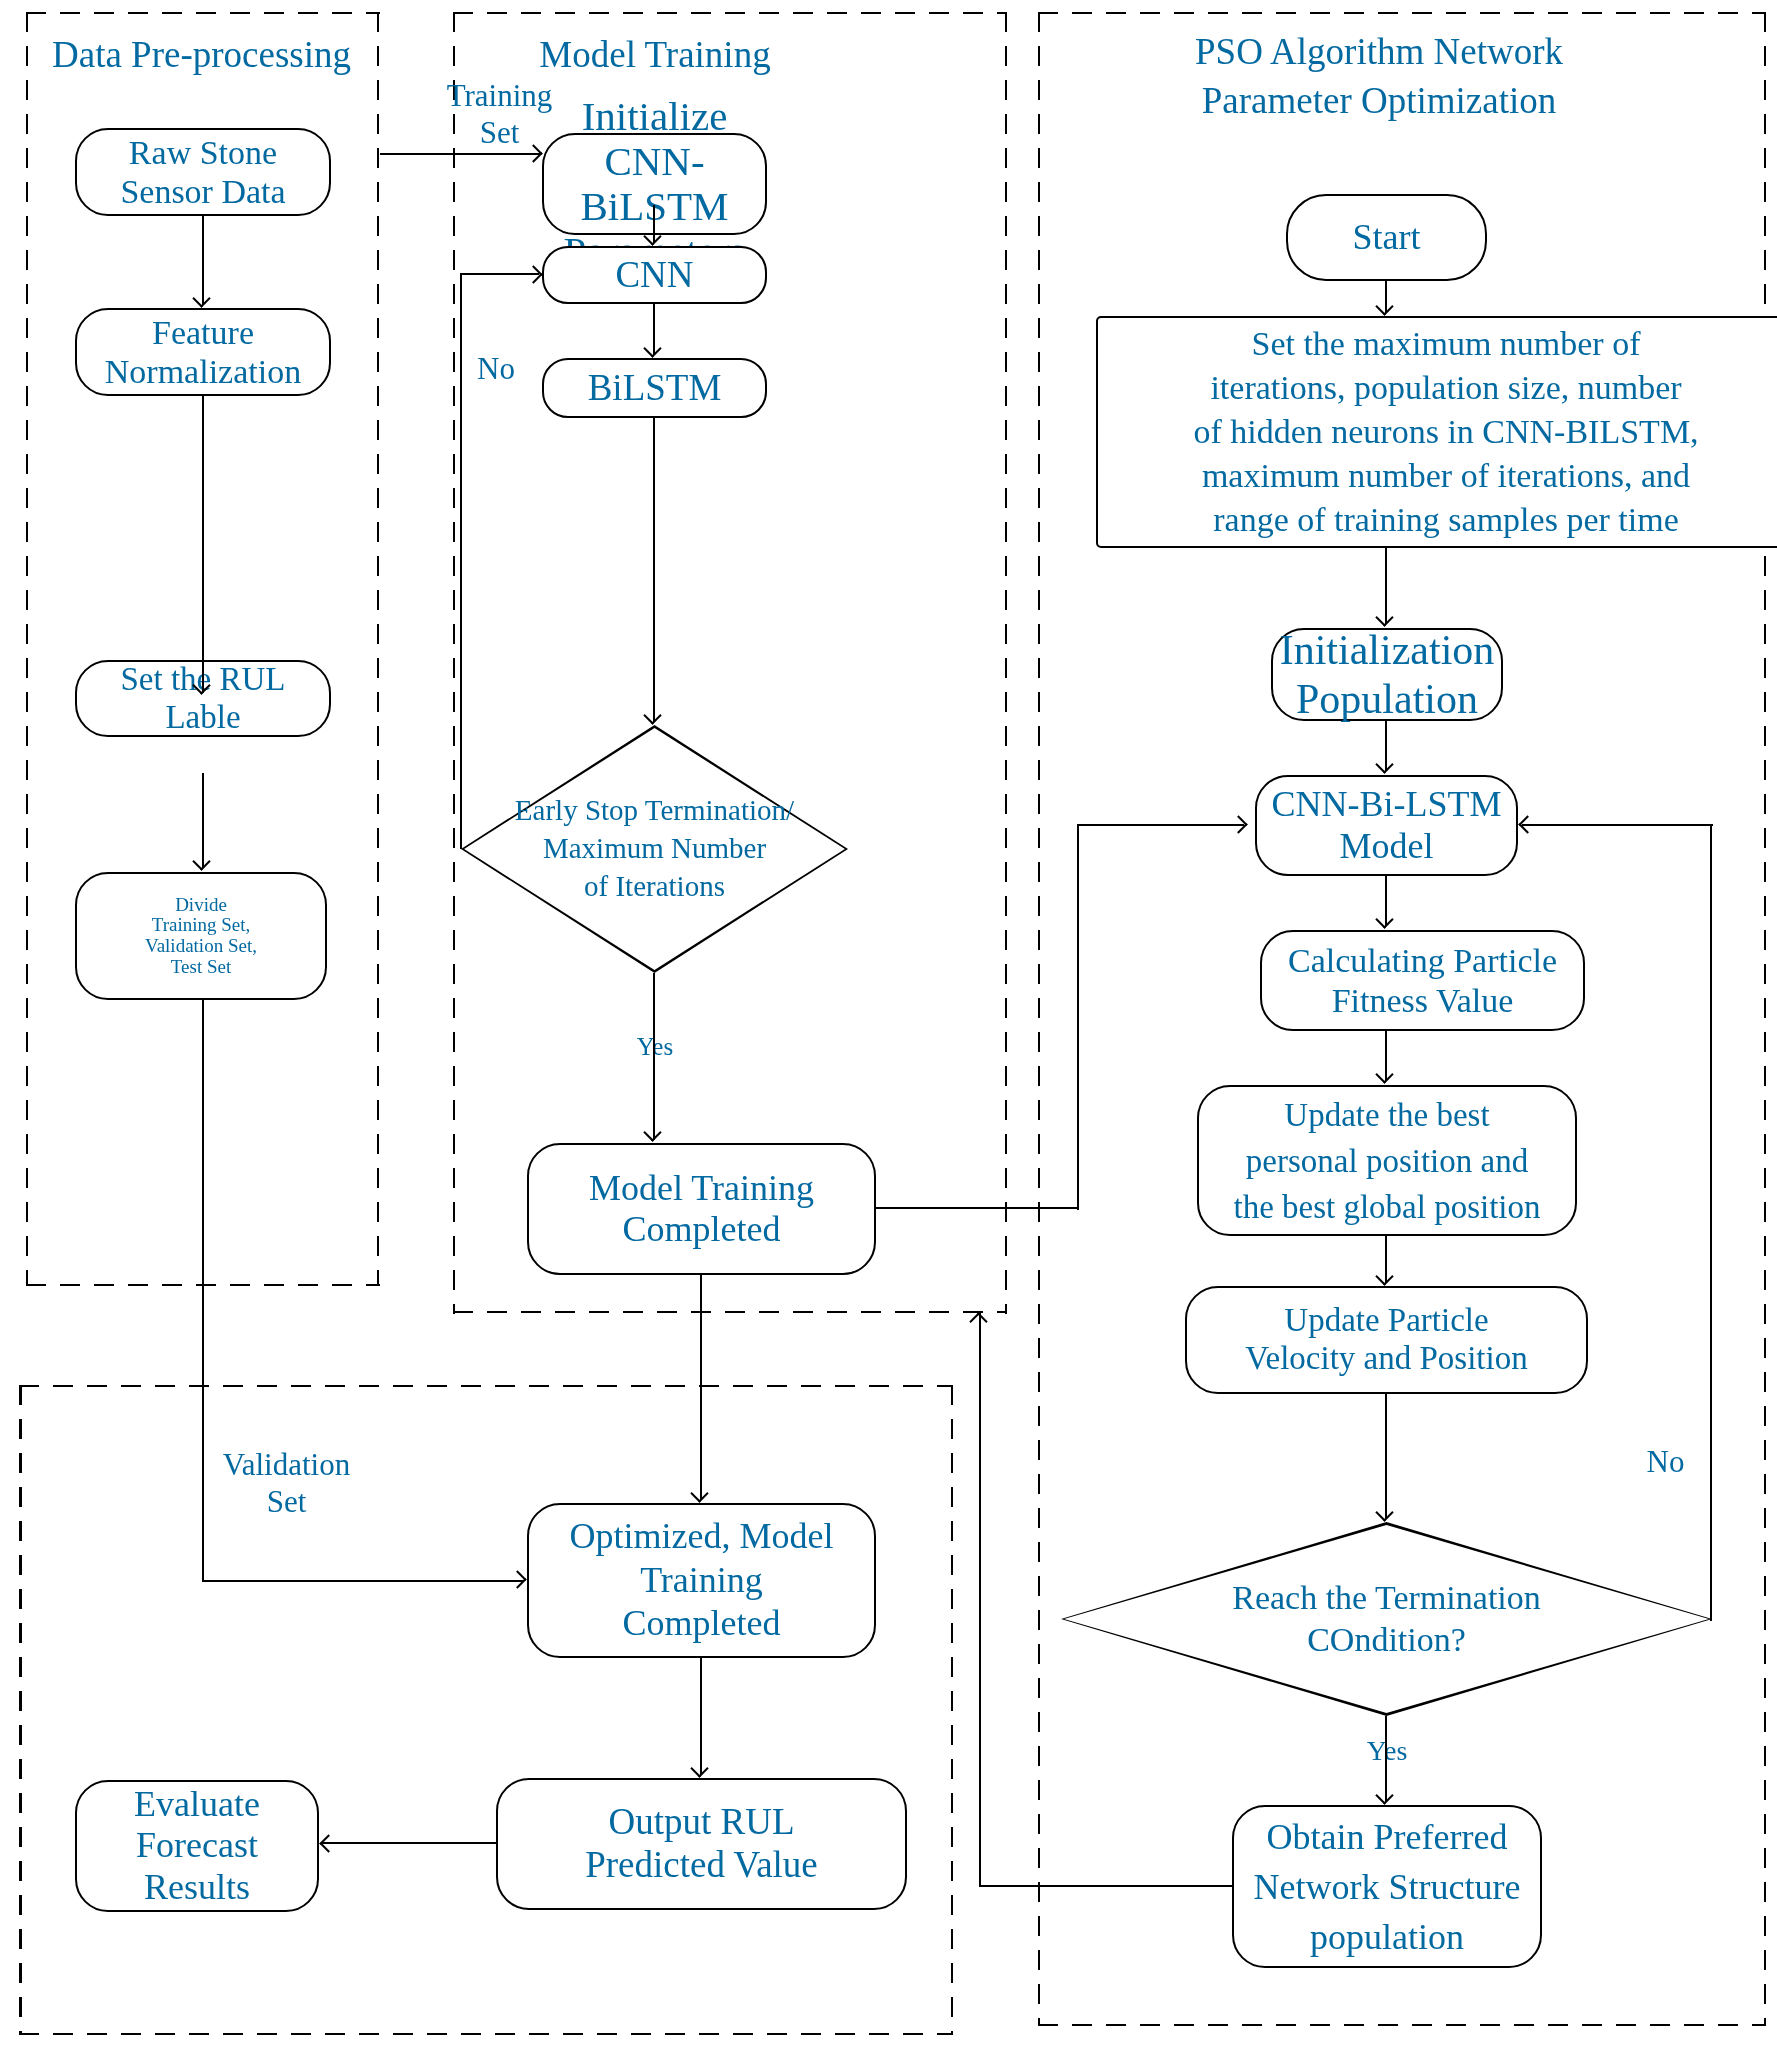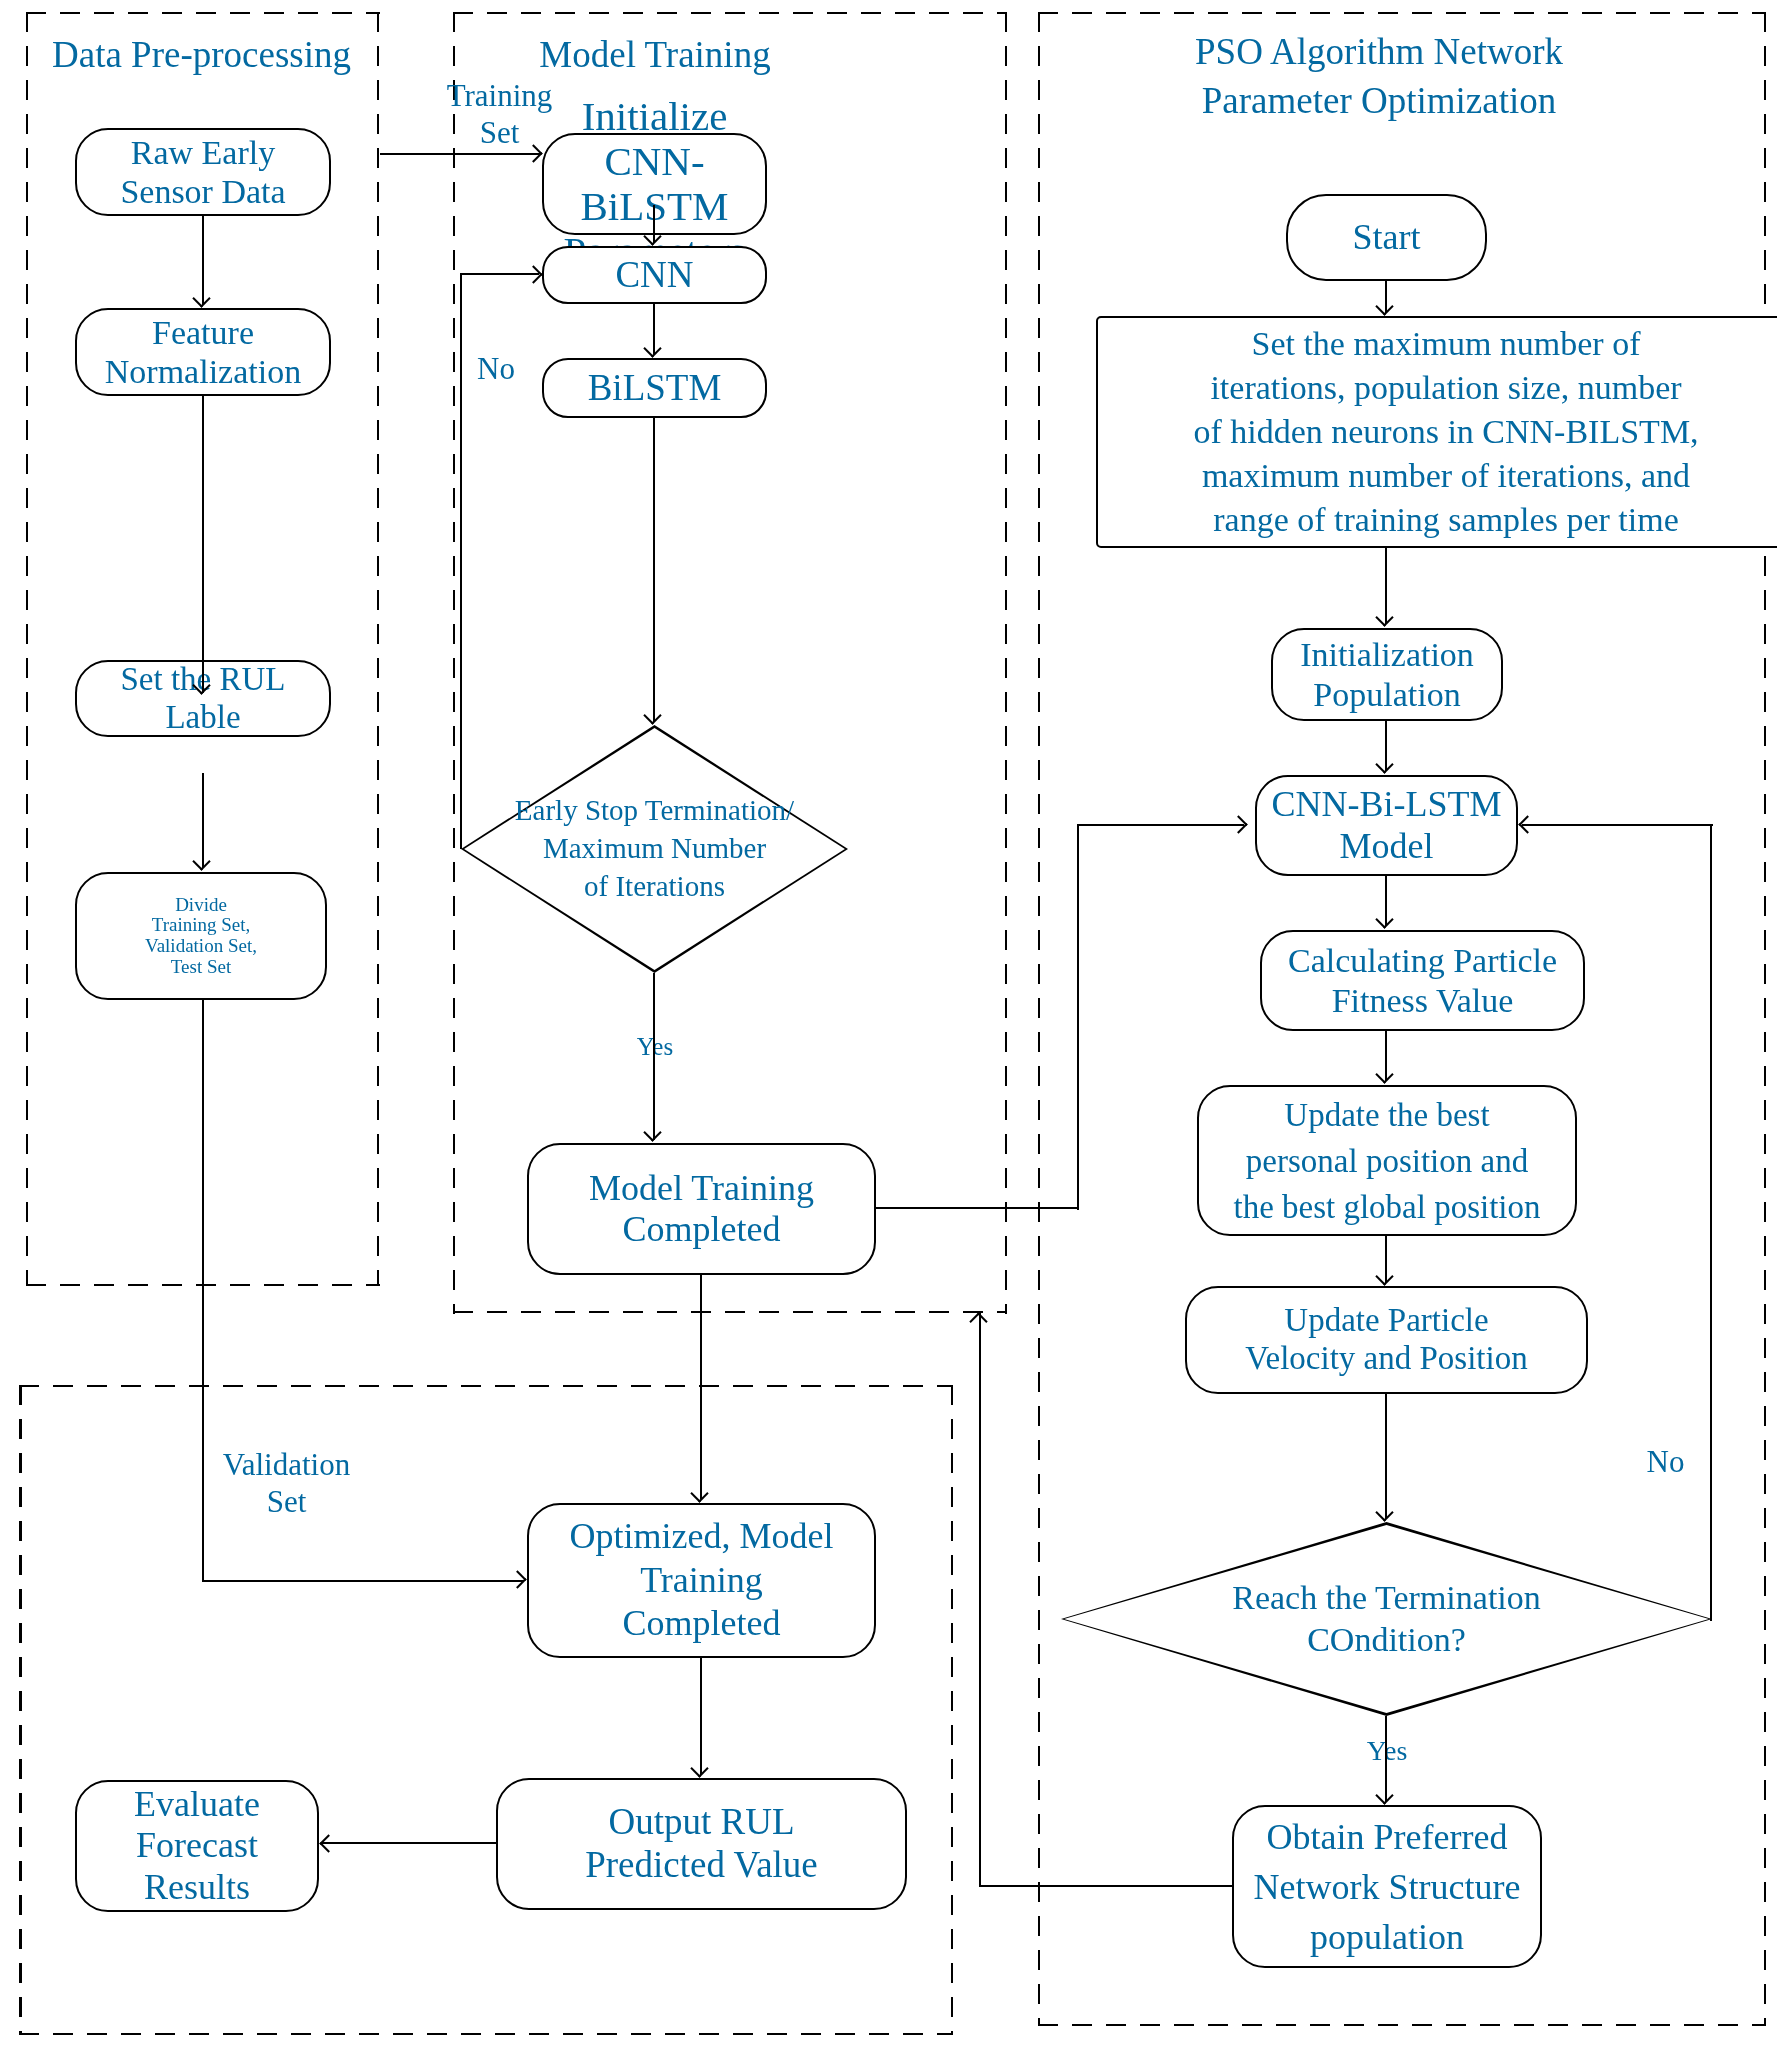--- a/index.html
+++ b/index.html
@@ -77,21 +77,21 @@
     <div class="dh" style="left:19.4px;top:2033px;width:934px;"></div>
     <div class="dv" style="left:19.4px;top:1385px;height:650px;"></div>
     <div class="dv" style="left:951px;top:1385px;height:650px;"></div>
   </div>
 
   <div class="lbl" style="left:31px;top:33px;width:341px;font-size:37px;">Data Pre-processing</div>
   <div class="lbl" style="left:500px;top:33px;width:310px;font-size:37px;">Model Training</div>
   <div class="lbl" style="left:1108px;top:28px;width:542px;font-size:37px;line-height:1.32;">PSO Algorithm Network
 Parameter Optimization</div>
 
-  <div class="node" style="left:75px;top:128px;width:256px;height:88px;font-size:34px;">Raw Early
+  <div class="node" style="left:75px;top:128px;width:256px;height:88px;font-size:34px;">Raw Stone
 Sensor Data</div>
   <div class="node" style="left:75px;top:308px;width:256px;height:88px;font-size:34px;">Feature
 Normalization</div>
   <div class="node" style="left:75px;top:660px;width:256px;height:77px;font-size:33px;">Set the RUL
 Lable</div>
   <div class="node" style="left:75px;top:872px;width:252px;height:128px;font-size:19px;line-height:1.08;">Divide
 Training Set,
 Validation Set,
 Test Set</div>
 
@@ -119,21 +119,21 @@
 Predicted Value</div>
   <div class="node" style="left:75px;top:1780px;width:244px;height:132px;font-size:36px;">Evaluate Forecast
 Results</div>
 
   <div class="node" style="left:1286px;top:194px;width:201px;height:87px;font-size:36px;border-radius:40px;">Start</div>
   <div class="node" style="left:1096px;top:316px;width:700px;height:232px;font-size:34px;line-height:44px;border-radius:5px;">Set the maximum number of
 iterations, population size, number
 of hidden neurons in CNN-BILSTM,
 maximum number of iterations, and
 range of training samples per time</div>
-  <div class="node" style="left:1271px;top:628px;width:232px;height:93px;font-size:34px;">Initialization
+  <div class="node" style="left:1271px;top:628px;width:232px;height:93px;font-size:42px;">Initialization
 Population</div>
   <div class="node" style="left:1255px;top:775px;width:263px;height:101px;font-size:36px;">CNN-Bi-LSTM
 Model</div>
   <div class="node" style="left:1224px;top:930px;width:325px;height:101px;font-size:34px;margin-left:36px;">Calculating Particle
 Fitness Value</div>
   <div class="node" style="left:1197px;top:1085px;width:380px;height:151px;font-size:33px;line-height:46px;">Update the best
 personal position and
 the best global position</div>
   <div class="node" style="left:1185px;top:1286px;width:403px;height:108px;font-size:33px;">Update Particle
 Velocity and Position</div>

